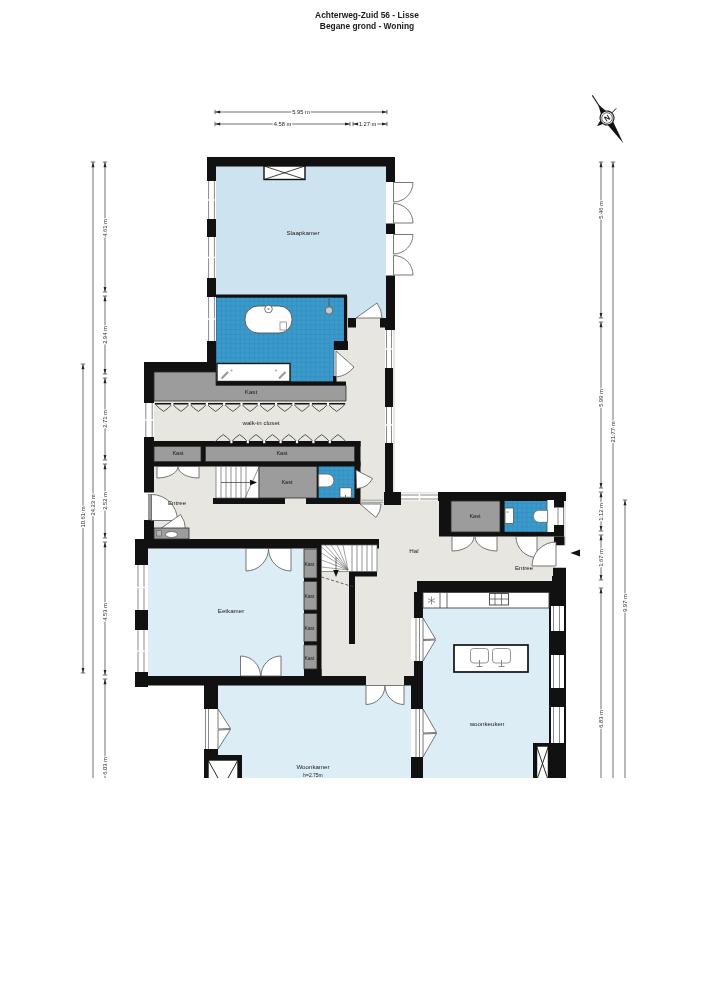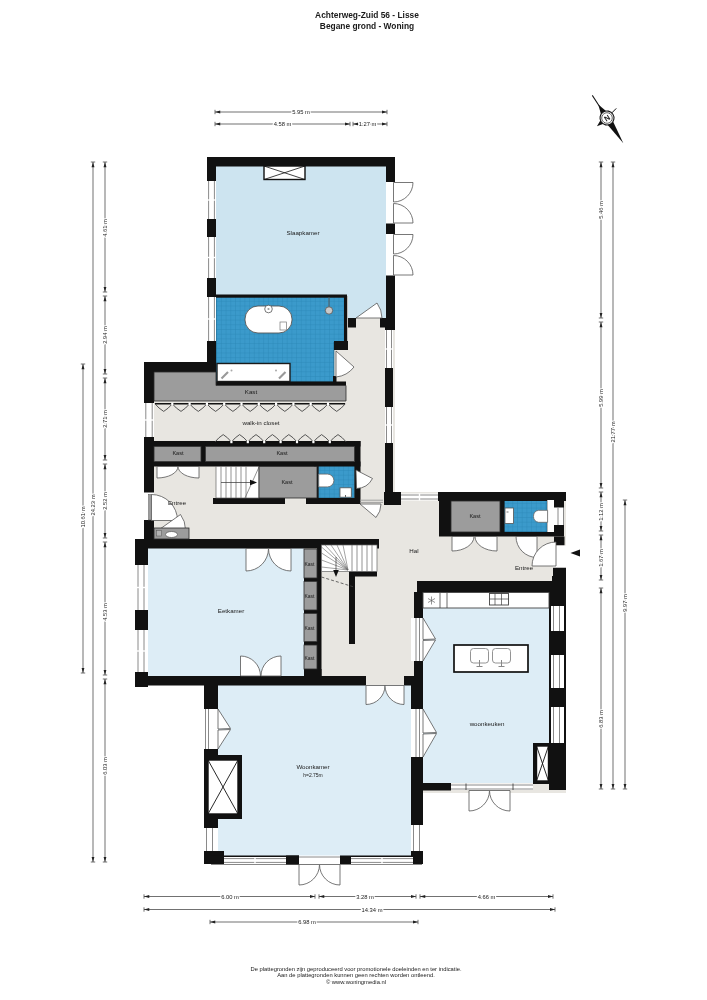--- a/index.html
+++ b/index.html
@@ -1,16 +1,16 @@
 <!DOCTYPE html>
 <html><head>
 <meta charset="utf-8">
 <style>
 html,body{margin:0;padding:0;background:#fff;}
-#page{width:707px;height:1000px;position:relative;font-family:"Liberation Sans",sans-serif;}
+#page{width:707px;height:778px;position:relative;font-family:"Liberation Sans",sans-serif;}
 svg{display:block;}
 text{font-family:"Liberation Sans",sans-serif;fill:#1a1a1a;}
 .w{fill:#111;}
 .fl{fill:#e8e6e1;}
 .b1{fill:#cde4f0;}
 .b2{fill:#ddedf6;}
 .gy{fill:#9c9c9c;stroke:#2b2b2b;stroke-width:0.8;}
 .dr{fill:#fff;stroke:#555;stroke-width:0.8;}
 .win{fill:#fff;}
 .wl{stroke:#8a8a8a;stroke-width:1;}

